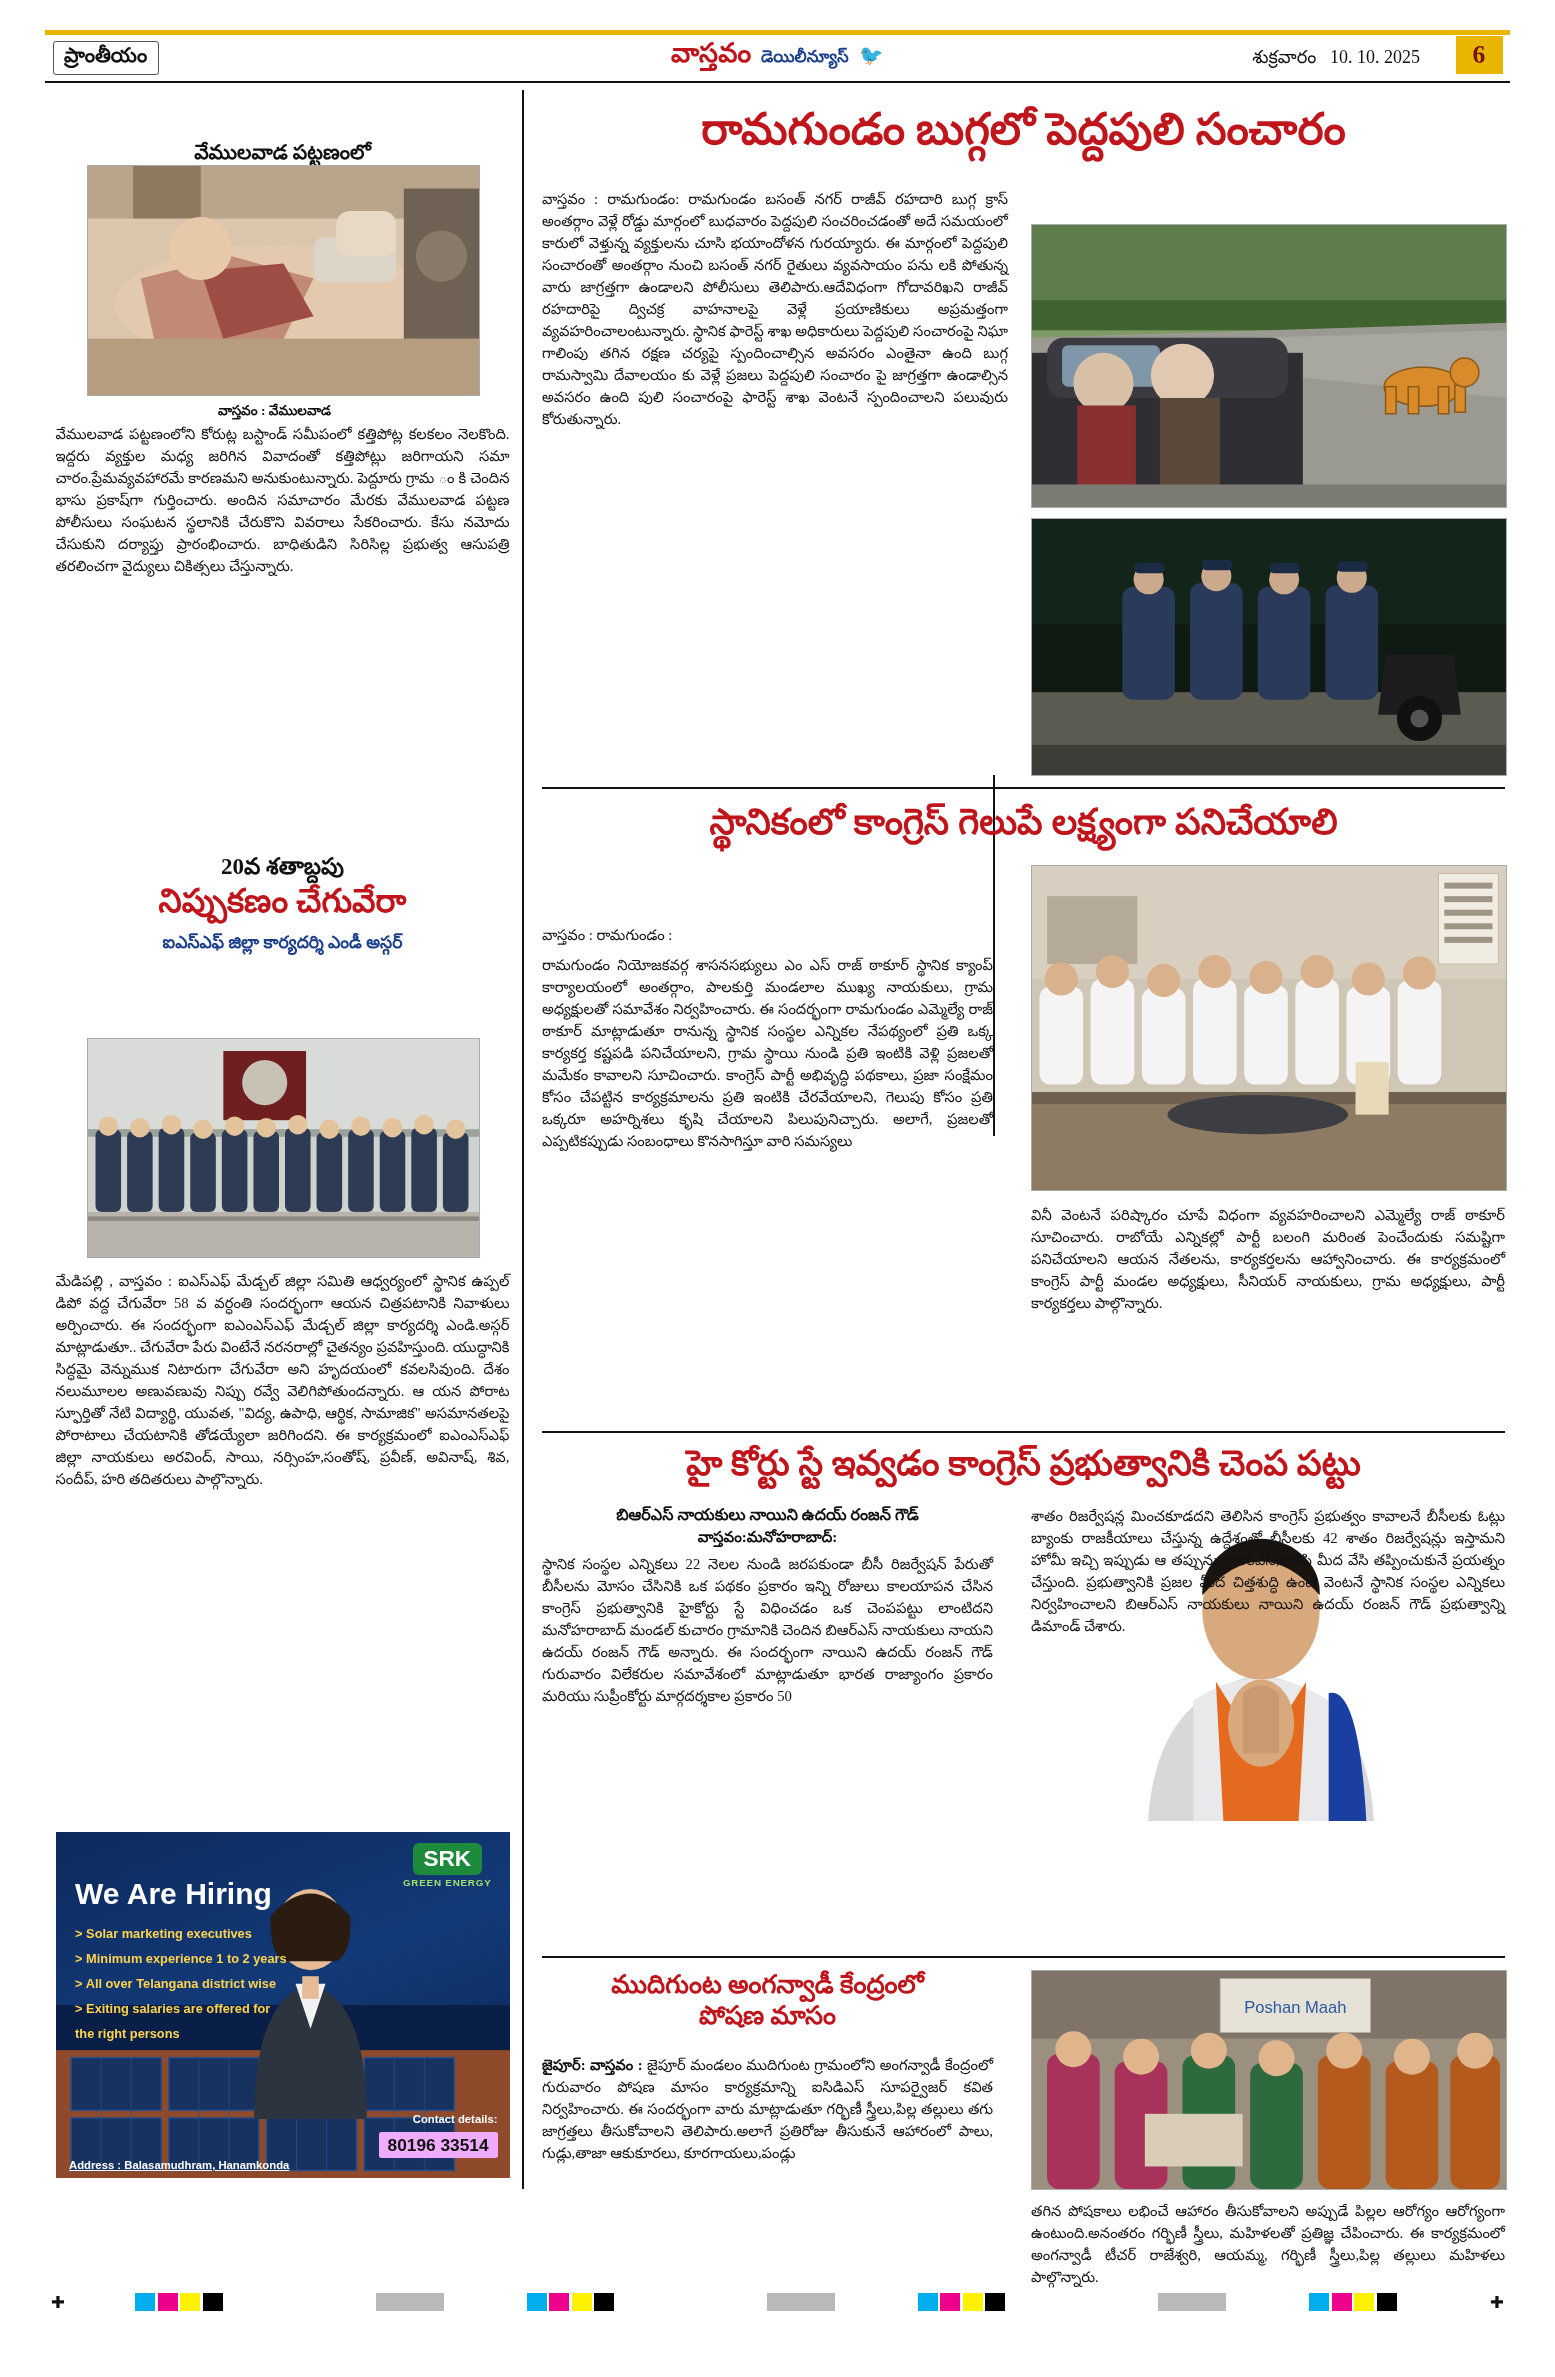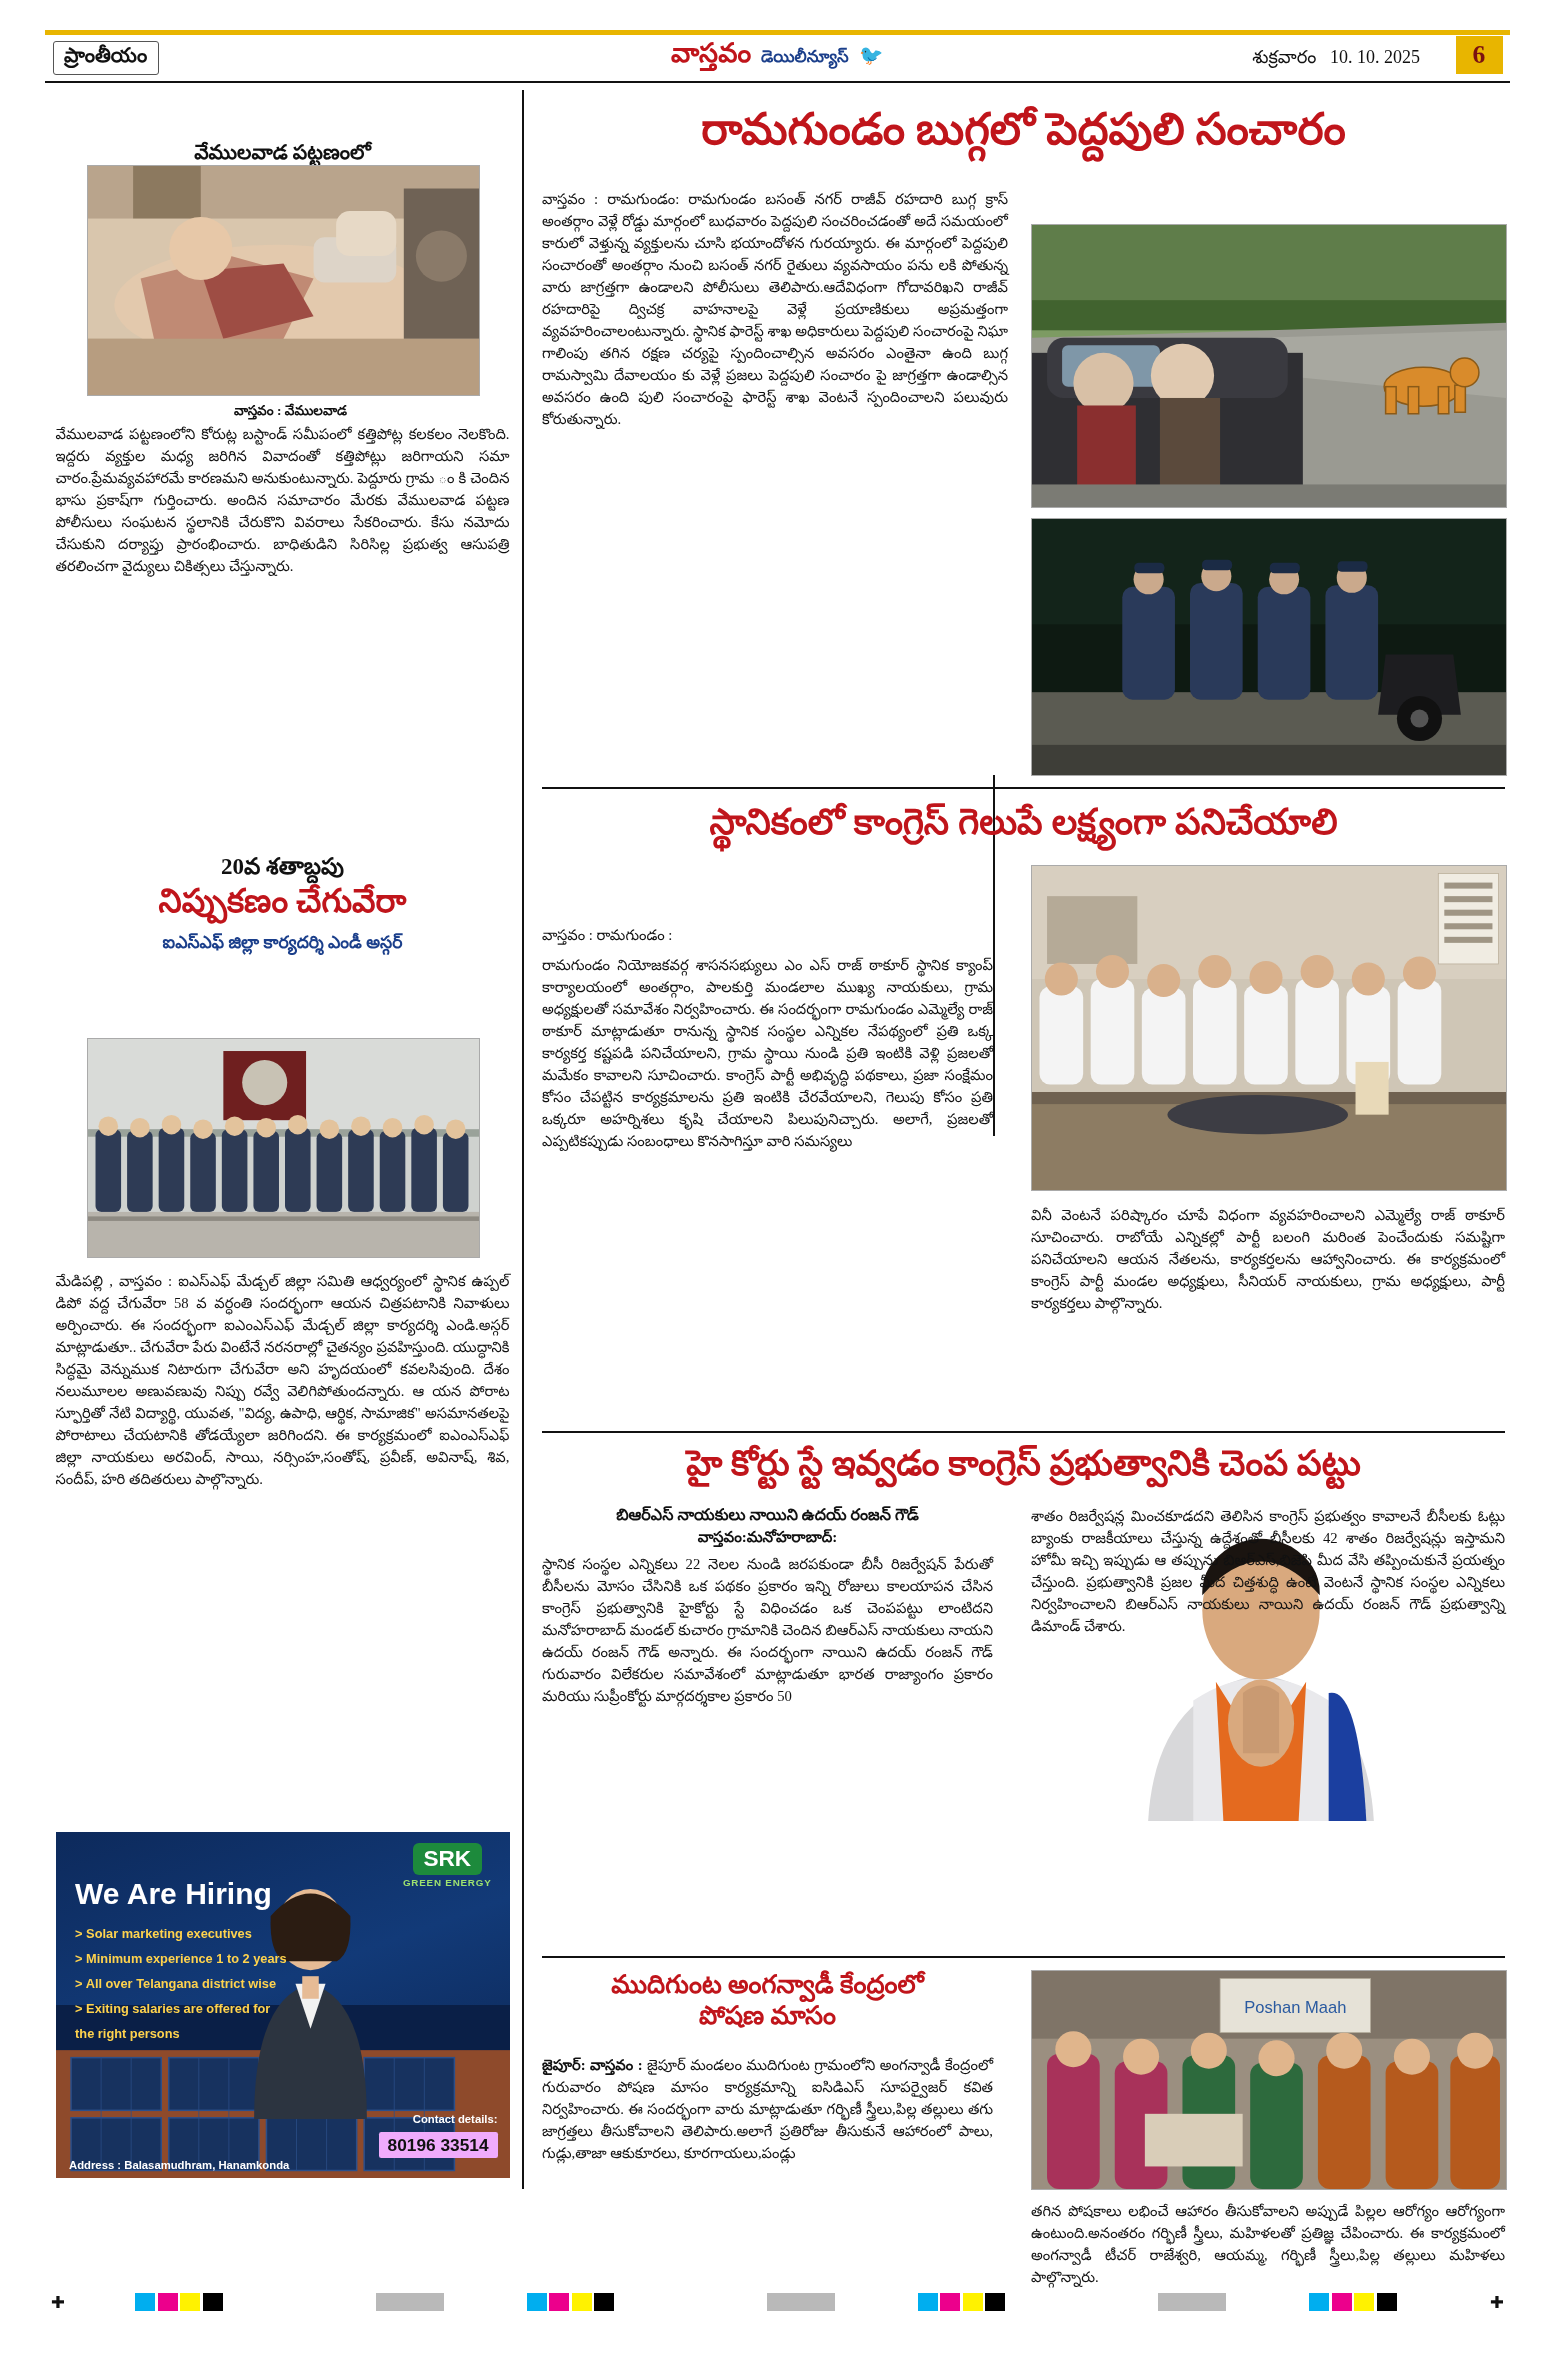--- a/index.html
+++ b/index.html
@@ -79,21 +79,21 @@
     font-family:"Liberation Sans",sans-serif;
   }
   .ad-list{position:absolute;left:19.6px;top:90px;color:#ffd34d;font-size:12.8px;font-weight:bold;line-height:1.95;}
   .ad-contact{
     position:absolute;right:12px;bottom:53px;color:#fff;font-size:11.3px;font-weight:bold;text-align:right;
   }
   .ad-phone{
     position:absolute;right:12px;bottom:20px;background:#f0abfc;color:#111;font-weight:bold;
     font-size:17.3px;padding:2.3px 9px;border-radius:2.3px;
   }
-  .ad-addr{position:absolute;left:13.5px;bottom:7.5px;color:#fff;font-size:11.3px;font-weight:bold;}
+  .ad-addr{position:absolute;left:13.5px;bottom:7.5px;color:#fff;font-size:11.3px;font-weight:bold;text-decoration:underline;}
   .ad-person{position:absolute;right:113px;bottom:59px;width:173px;height:248px;}
   
   .colorbar{position:absolute;left:0;bottom:0;width:1465px;height:30px;}
   .cb-cell{position:absolute;top:6px;width:19.6px;height:18px;}
   .cb-greys{position:absolute;top:6px;height:18px;background:#b9b9b9;}
   .reg{position:absolute;top:7.5px;color:#111;font-size:16.6px;line-height:15px;}
 </style>
 </head>
 <body>
 
@@ -134,21 +134,21 @@
       <path d="M70 150 L190 120 L300 150 L250 250 L90 240 Z" fill="#c08a74"></path>
       <path d="M150 140 L260 130 L300 200 L180 230 Z" fill="#9e4d44"></path>
       <circle cx="150" cy="110" r="42" fill="#e7c8a8"></circle>
       <rect x="300" y="95" width="110" height="60" rx="14" fill="#ddd4c8"></rect>
       <rect x="330" y="60" width="80" height="60" rx="18" fill="#e7d9c6"></rect>
       <rect x="0" y="230" width="520" height="75" fill="#b79d80"></rect>
       <rect x="420" y="30" width="100" height="200" fill="#6f6255"></rect>
       <circle cx="470" cy="120" r="34" fill="#8a7a69"></circle>
     </svg>
   </div>
-  <div class="caption" style="position:absolute;left:50px;top:370px;width:391px;">వాస్తవం : వేములవాడ</div>
+  <div class="caption" style="position:absolute;left:34px;top:370px;width:391px;">వాస్తవం : వేములవాడ</div>
 
   <div class="body" style="position:absolute;left:10.5px;top:393px;width:454px;">వేములవాడ పట్టణంలోని కోరుట్ల బస్టాండ్ సమీపంలో కత్తిపోట్ల కలకలం నెలకొంది. ఇద్దరు వ్యక్తుల మధ్య జరిగిన వివాదంతో కత్తిపోట్లు జరిగాయని సమా చారం.ప్రేమవ్యవహారమే కారణమని అనుకుంటున్నారు. పెద్దూరు గ్రామ ం కి చెందిన భాసు ప్రకాష్‌గా గుర్తించారు. అందిన సమాచారం మేరకు వేములవాడ పట్టణ పోలీసులు సంఘటన స్థలానికి చేరుకొని వివరాలు సేకరించారు. కేసు నమోదు చేసుకుని దర్యాప్తు ప్రారంభించారు. బాధితుడిని సిరిసిల్ల ప్రభుత్వ ఆసుపత్రి తరలించగా వైద్యులు చికిత్సలు చేస్తున్నారు.</div>
 
   <div style="position:absolute;left:10.5px;top:824px;width:454px;">
     <div class="hl" style="font-size:23px;color:#111;">20వ శతాబ్దపు</div>
     <div class="hl" style="font-size:33px;margin-top:3px;">నిప్పుకణం చేగువేరా</div>
     <div class="hl hl-blue" style="font-size:17.3px;margin-top:12px;">ఐఎస్ఎఫ్ జిల్లా కార్యదర్శి ఎండీ అస్గర్</div>
   </div>
 
   <div class="photo" style="left:42px;top:1008px;width:391px;height:218px;border:0.8px solid #aaa;">

